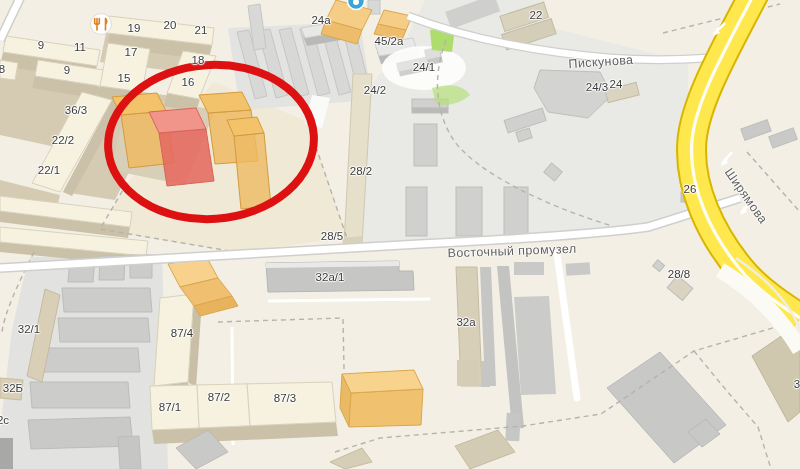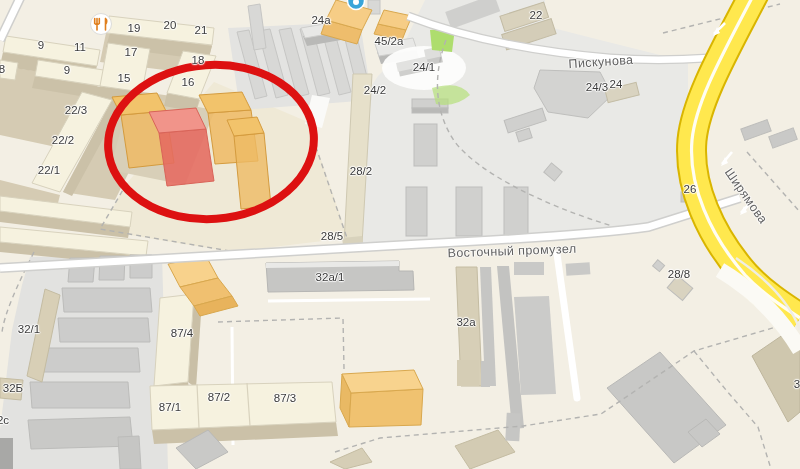--- a/index.html
+++ b/index.html
@@ -304,21 +304,21 @@
       <span class="lbl b" style="left: 80px; top: 47px;">11</span>
       <span class="lbl b" style="left: 67px; top: 70px;">9</span>
       <span class="lbl b" style="left: 2px; top: 69px;">8</span>
       <span class="lbl b" style="left: 134px; top: 28px;">19</span>
       <span class="lbl b" style="left: 170px; top: 25px;">20</span>
       <span class="lbl b" style="left: 201px; top: 30px;">21</span>
       <span class="lbl b" style="left: 131px; top: 52px;">17</span>
       <span class="lbl b" style="left: 124px; top: 78px;">15</span>
       <span class="lbl b" style="left: 198px; top: 60px;">18</span>
       <span class="lbl b" style="left: 188px; top: 82px;">16</span>
-      <span class="lbl b" style="left: 76px; top: 110px;">22/3</span>
+      <span class="lbl b" style="left: 76px; top: 110px;">36/3</span>
       <span class="lbl b" style="left: 63px; top: 140px;">22/2</span>
       <span class="lbl b" style="left: 49px; top: 170px;">22/1</span>
       <span class="lbl b" style="left: 321px; top: 20px;">24а</span>
       <span class="lbl b" style="left: 389px; top: 41px;">45/2а</span>
       <span class="lbl b" style="left: 424px; top: 67px;">24/1</span>
       <span class="lbl b" style="left: 375px; top: 90px;">24/2</span>
       <span class="lbl b" style="left: 536px; top: 15px;">22</span>
       <span class="lbl b" style="left: 572px; top: 87px; margin-left: 25px;">24/3</span>
       <span class="lbl b" style="left: 616px; top: 84px;">24</span>
       <span class="lbl b" style="left: 690px; top: 189px;">26</span>

